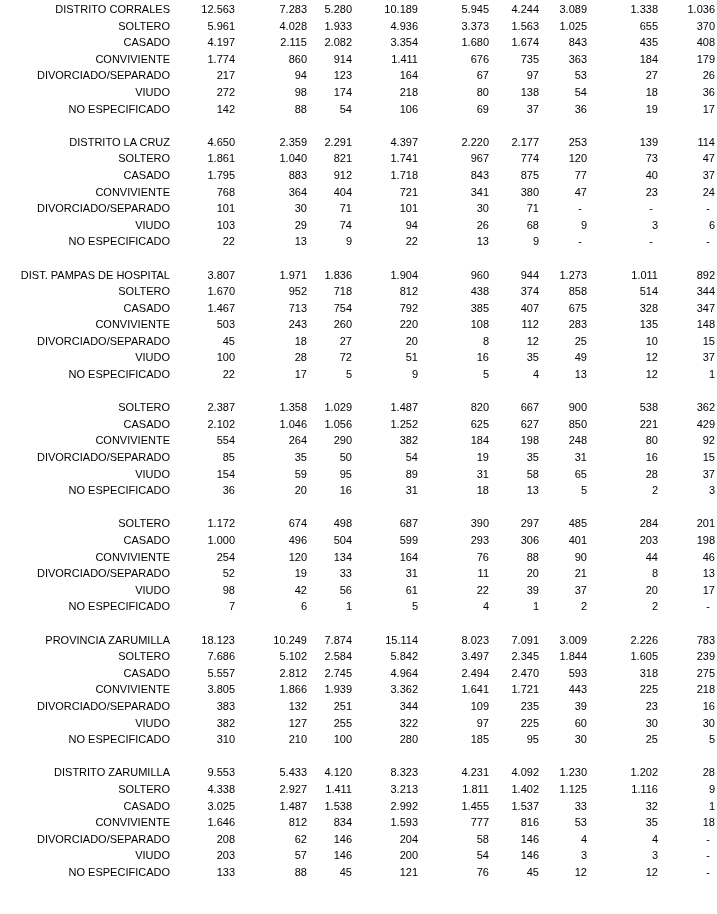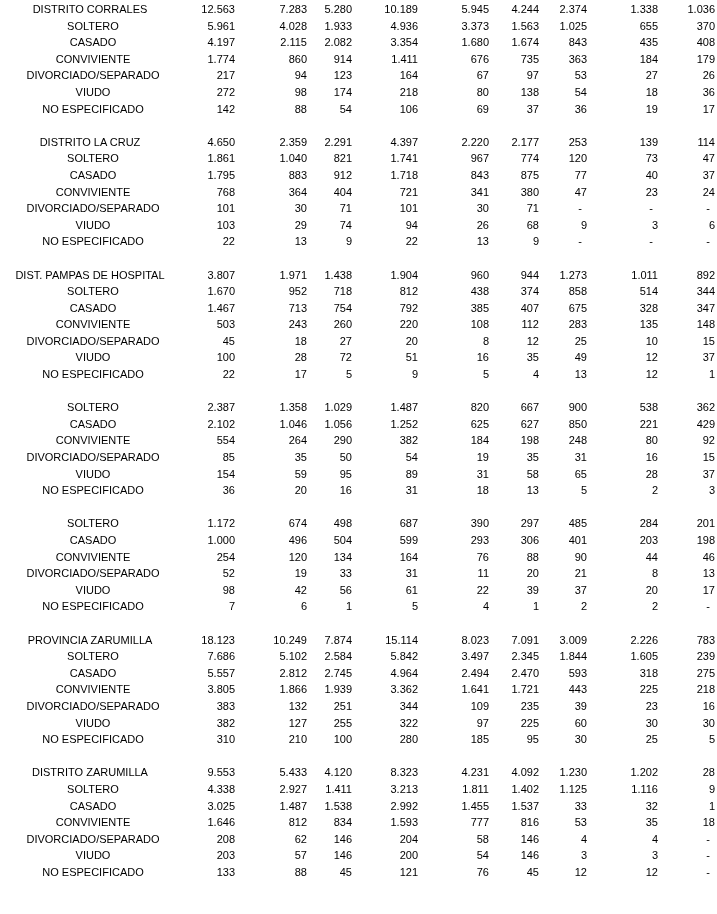--- a/index.html
+++ b/index.html
@@ -38,21 +38,21 @@
   td {
     height: 16.6px;
     padding: 0;
     margin: 0;
     white-space: nowrap;
     overflow: hidden;
     font-size: 11px;
     line-height: 16.6px;
     color: #000000;
   }
-  td.label { text-align: center; }
+  td.label { text-align: right; }
   tr.status-row td.label { padding-left: 6px; }
   td.num { text-align: right; }
   td.num.dash { padding-right: 5px; }
   tr.spacer td { height: 16.6px; }
 </style>
 </head>
 <body>
 
 <div class="page">
   <table class="data-table">
@@ -70,21 +70,21 @@
     </colgroup>
     <tbody id="table-body">
         <tr class="district-row">
           <td class="label">DISTRITO CORRALES</td>
           <td class="num">12.563</td>
           <td class="num">7.283</td>
           <td class="num">5.280</td>
           <td class="num">10.189</td>
           <td class="num">5.945</td>
           <td class="num">4.244</td>
-          <td class="num">2.374</td>
+          <td class="num">3.089</td>
           <td class="num">1.338</td>
           <td class="num">1.036</td>
         </tr>
         <tr class="status-row">
           <td class="label">SOLTERO</td>
           <td class="num">5.961</td>
           <td class="num">4.028</td>
           <td class="num">1.933</td>
           <td class="num">4.936</td>
           <td class="num">3.373</td>
@@ -240,21 +240,21 @@
           <td class="num dash">-</td>
           <td class="num dash">-</td>
         </tr>
         <tr class="spacer">
           <td colspan="10"></td>
         </tr>
         <tr class="district-row">
           <td class="label">DIST. PAMPAS DE HOSPITAL</td>
           <td class="num">3.807</td>
           <td class="num">1.971</td>
-          <td class="num">1.438</td>
+          <td class="num">1.836</td>
           <td class="num">1.904</td>
           <td class="num">960</td>
           <td class="num">944</td>
           <td class="num">1.273</td>
           <td class="num">1.011</td>
           <td class="num">892</td>
         </tr>
         <tr class="status-row">
           <td class="label">SOLTERO</td>
           <td class="num">1.670</td>

